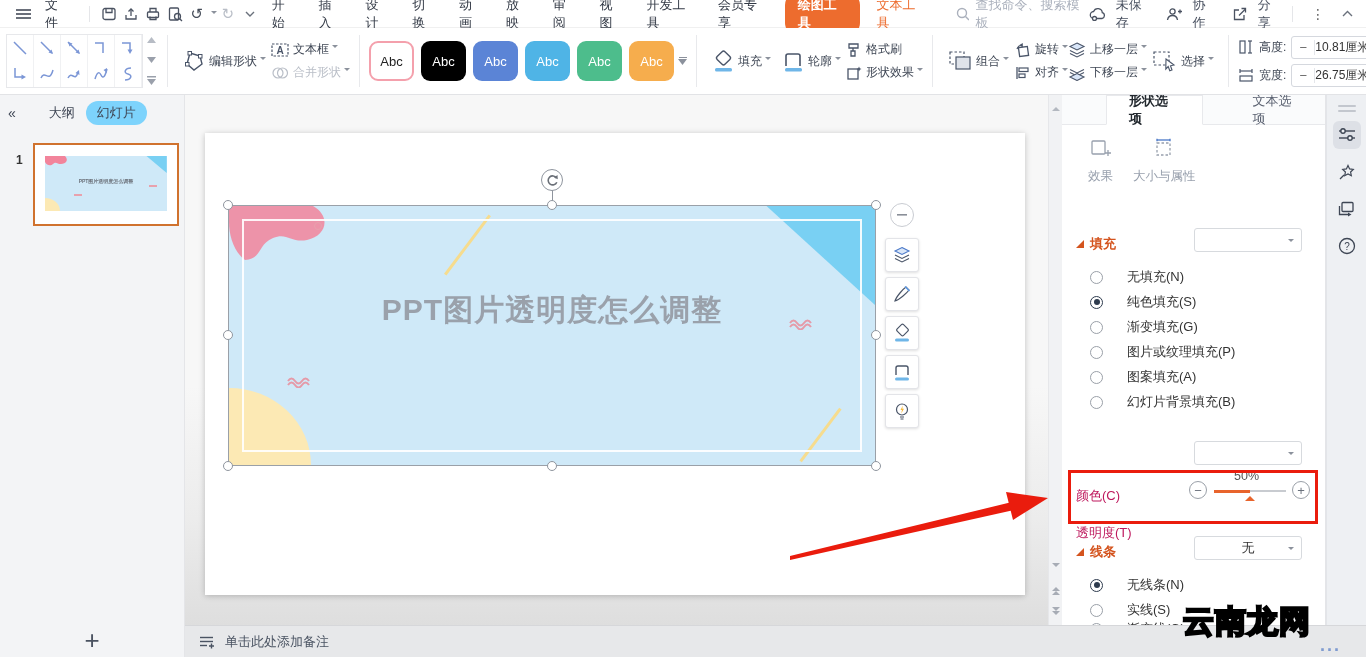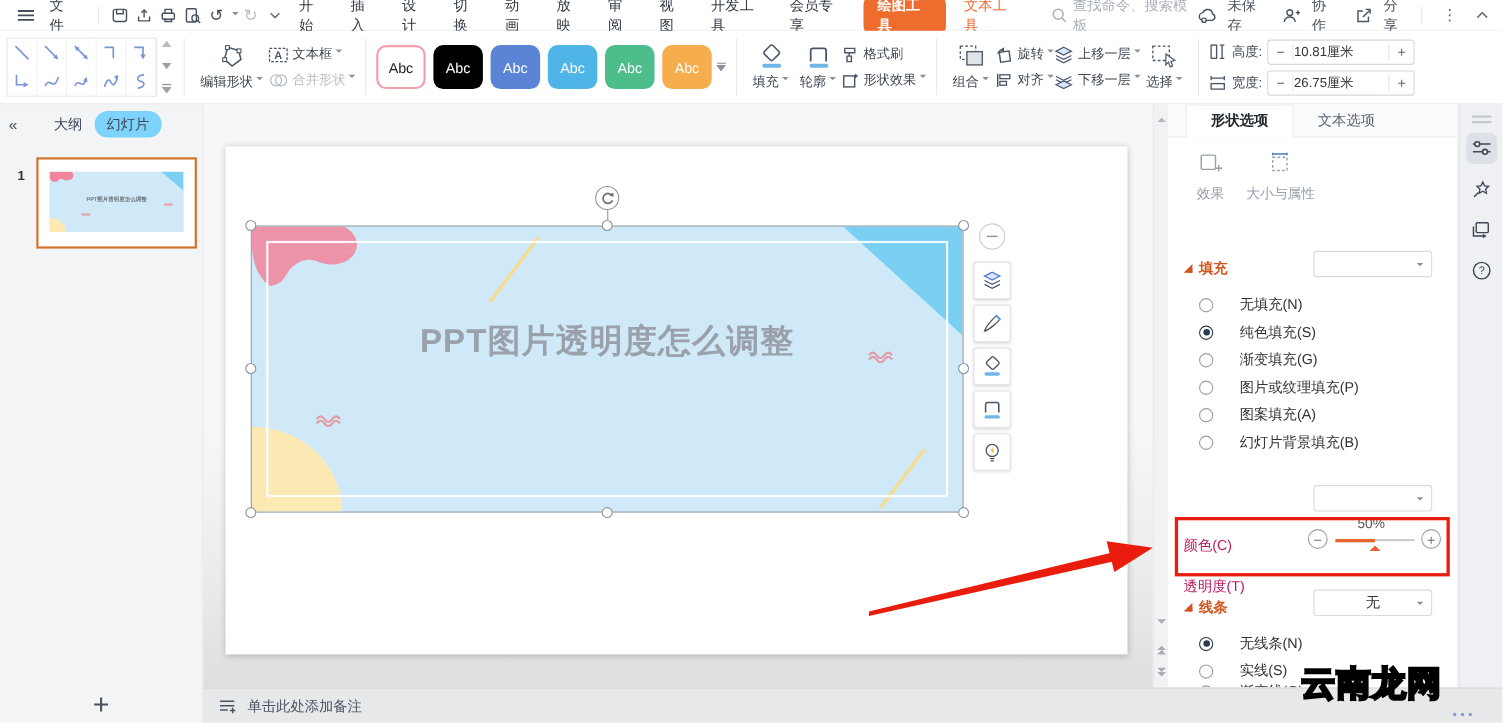--- a/index.html
+++ b/index.html
@@ -18,21 +18,21 @@
   .mbright { display:flex; align-items:center; gap:4px; margin-left:auto; color:#4a5261; }
   .mbright .lbl { margin-left:3px; }
   .dots3 { font-size:14px; color:#666; padding:0 6px; letter-spacing:1px; }
 
   
   .toolbar { position:absolute; left:0; top:28px; width:1366px; height:67px; background:#fff; border-bottom:1px solid #e2e3e6; display:flex; align-items:center; padding:0 6px; }
   .tsep { width:1px; height:52px; background:#e8e9ec; margin:0 9px; flex:none; }
   .gallery { display:grid; grid-template-columns:repeat(5,27px); grid-template-rows:26px 26px; border:1px solid #e7e8eb; flex:none; }
   .gcell { border-right:1px solid #f0f1f3; display:flex; align-items:center; justify-content:center; cursor:pointer; }
   .gscroll { display:flex; flex-direction:column; justify-content:space-between; padding:3px 2px; height:54px; margin-left:2px; color:#9aa0ab; }
-  .tgroup { display:flex; flex-direction:column; align-items:center; justify-content:center; gap:3px; padding:0 5px; cursor:pointer; flex:none;font-family:Liberation Serif, serif; }
+  .tgroup { display:flex; flex-direction:row; align-items:center; justify-content:center; gap:3px; padding:0 5px; cursor:pointer; flex:none;font-family:Liberation Serif, serif; }
   .tlabel { font-size:12px; color:#3e4654; white-space:nowrap; }
   .caret { display:inline-block; width:0; height:0; border:3.5px solid transparent; border-top-color:#8b919c; margin-left:3px; vertical-align:2px; }
   .tstack { display:flex; flex-direction:column; gap:6px; justify-content:center; flex:none; }
   .trow { display:flex; align-items:center; gap:4px; cursor:pointer; }
   .dis { color:#b9bec7 !important; }
   .swatches { display:flex; gap:7px; align-items:center; flex:none; }
   .sw { width:45px; height:40px; border-radius:9px; display:flex; align-items:center; justify-content:center; font-size:13px; cursor:pointer; }
   .sw0 { background:#fff; border:2px solid #f4a0ac; color:#222; }
   .sw1 { background:#000; color:#fff; }
   .sw2 { background:#5b84d6; color:#fff; }
@@ -79,21 +79,21 @@
   .sarrow { position:absolute; left:3px; width:0; height:0; border:4px solid transparent; }
   .sa-up { border-bottom-color:#a7acb5; }
   .sa-dn { border-top-color:#a7acb5; }
 
   
   .rightpanel { position:absolute; left:1062px; top:95px; width:264px; height:530px; background:#fff; border-right:1px solid #e4e5e8; overflow:hidden; }
   .rp-head { display:flex; align-items:center; height:33px; padding:0 12px; }
   .rp-title { color:#3c4350; cursor:pointer; }
   .rp-hicons { margin-left:auto; display:flex; gap:12px; color:#5a6170; }
   .rp-tabs { display:flex; height:30px; border-bottom:1px solid #e8e9ec; background:#fafbfc; padding-left:16px; }
-  .rp-tab { padding:0 22px; display:flex; align-items:center; cursor:pointer; color:#5a6170; }
+  .rp-tab { padding:0 22px; display:flex; align-items:center; cursor:pointer; color:#5a6170;margin-left:28px; }
   .rp-tab.on { background:#fff; border:1px solid #e8e9ec; border-bottom:1px solid #fff; margin-bottom:-1px; font-weight:bold; color:#23292f; }
   .subtabs { display:flex; padding:12px 14px 0 18px; gap:4px; }
   .subtab { display:flex; flex-direction:column; align-items:center; gap:7px; cursor:pointer; color:#98a0ad; font-size:12.5px; padding:0 8px 10px; position:relative; }
   .subtab.on { color:#e0591f; font-weight:bold; }
   .subtab.on::after { content:""; position:absolute; bottom:0; left:2px; right:2px; height:3px; background:#e0591f; }
   .sect { display:flex; align-items:center; padding:0 14px; position:absolute; width:100%; }
   .sect .tri { width:0; height:0; border:4.5px solid transparent; border-right-color:#d4541e; border-bottom-color:#d4541e; margin-right:6px; }
   .sect .stitle { color:#d4541e; font-weight:bold; }
   .ddl { position:absolute; right:23px; width:108px; height:24px; border:1px solid #d7dade; border-radius:3px; background:#fff; display:flex; align-items:center; justify-content:center; cursor:pointer; color:#333; }
   .ddl .caret { position:absolute; right:7px; top:10px; }

